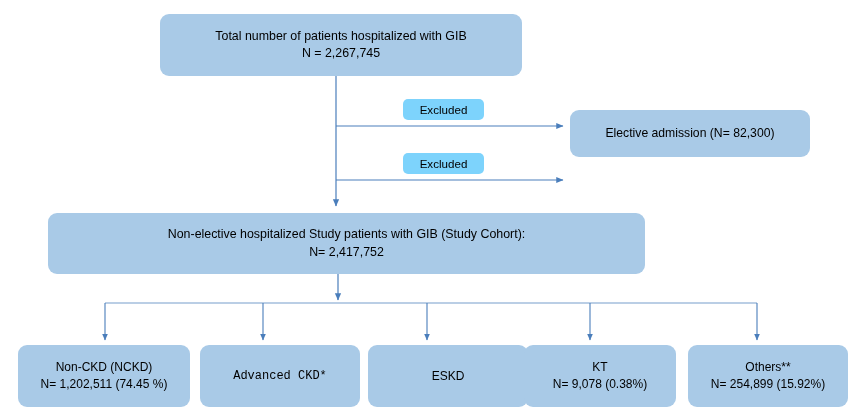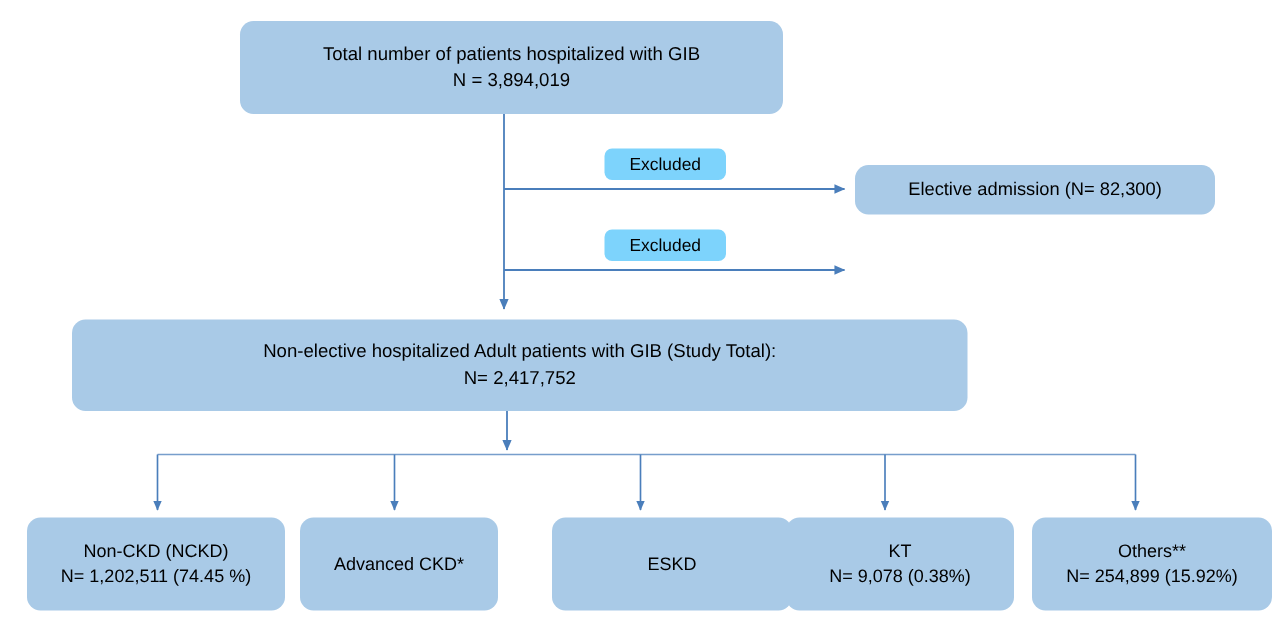--- a/index.html
+++ b/index.html
@@ -57,39 +57,39 @@
     border-radius: 5px;
     font-size: 11.6px;
     height: 21px;
     padding: 4px 7px;
   }
   #node-excluded-1 { left: 403px; top: 99px; width: 81px; }
   #node-excluded-2 { left: 403px; top: 153px; width: 81px; }
 
   
   .exclusion-box {
-    left: 570px; width: 240px; height: 33px;
+    left: 570px; width: 240px; height: 47px;
     font-size: 12.2px;
   }
   #node-elective { top: 110px; }
   #node-age { top: 164px; }
 
   
   #node-cohort {
     left: 48px; top: 213px; width: 597px; height: 61px;
     font-size: 12.4px;
   }
 
   
   .leaf {
     top: 345px; height: 62px;
     font-size: 12px;
   }
   #node-nckd     { left: 18px;  width: 172px; }
-  #node-advckd   { left: 200px; width: 132px; }
+  #node-advckd   { left: 200px; width: 160px; font-family: Liberation Mono, monospace; }
   #node-eskd     { left: 368px; width: 160px; }
   #node-kt       { left: 524px; width: 152px; }
   #node-others   { left: 688px; width: 160px; }
 </style>
 </head>
 <body>
 
 <div id="flow-root">
 
   <svg class="connectors" viewBox="0 0 853 420" xmlns="http://www.w3.org/2000/svg">
@@ -111,36 +111,36 @@
 
     <path d="M105,303 L105,340" stroke="#4a7ebb" stroke-width="1.1" fill="none" marker-end="url(#arrowhead)"></path>
     <path d="M263,303 L263,340" stroke="#4a7ebb" stroke-width="1.1" fill="none" marker-end="url(#arrowhead)"></path>
     <path d="M427,303 L427,340" stroke="#4a7ebb" stroke-width="1.1" fill="none" marker-end="url(#arrowhead)"></path>
     <path d="M590,303 L590,340" stroke="#4a7ebb" stroke-width="1.1" fill="none" marker-end="url(#arrowhead)"></path>
     <path d="M757,303 L757,340" stroke="#4a7ebb" stroke-width="1.1" fill="none" marker-end="url(#arrowhead)"></path>
   </svg>
 
   <div class="node" id="node-total">
     <span class="ln">Total number of patients hospitalized with GIB</span>
-    <span class="ln">N = 3,894,019</span>
+    <span class="ln">N = 2,267,745</span>
   </div>
 
   <div class="node excluded-tag" id="node-excluded-1">
     <span class="ln">Excluded</span>
   </div>
   <div class="node excluded-tag" id="node-excluded-2">
     <span class="ln">Excluded</span>
   </div>
 
   <div class="node exclusion-box" id="node-elective">
     <span class="ln">Elective admission (N= 82,300)</span>
   </div>
 
   <div class="node" id="node-cohort">
-    <span class="ln">Non-elective  hospitalized Adult patients with GIB (Study Total):</span>
+    <span class="ln">Non-elective  hospitalized Study patients with GIB (Study Cohort):</span>
     <span class="ln">N= 2,417,752</span>
   </div>
 
   <div class="node leaf" id="node-nckd">
     <span class="ln">Non-CKD (NCKD)</span>
     <span class="ln">N= 1,202,511 (74.45 %)</span>
   </div>
   <div class="node leaf" id="node-advckd">
     <span class="ln">Advanced CKD*</span>
   </div>

